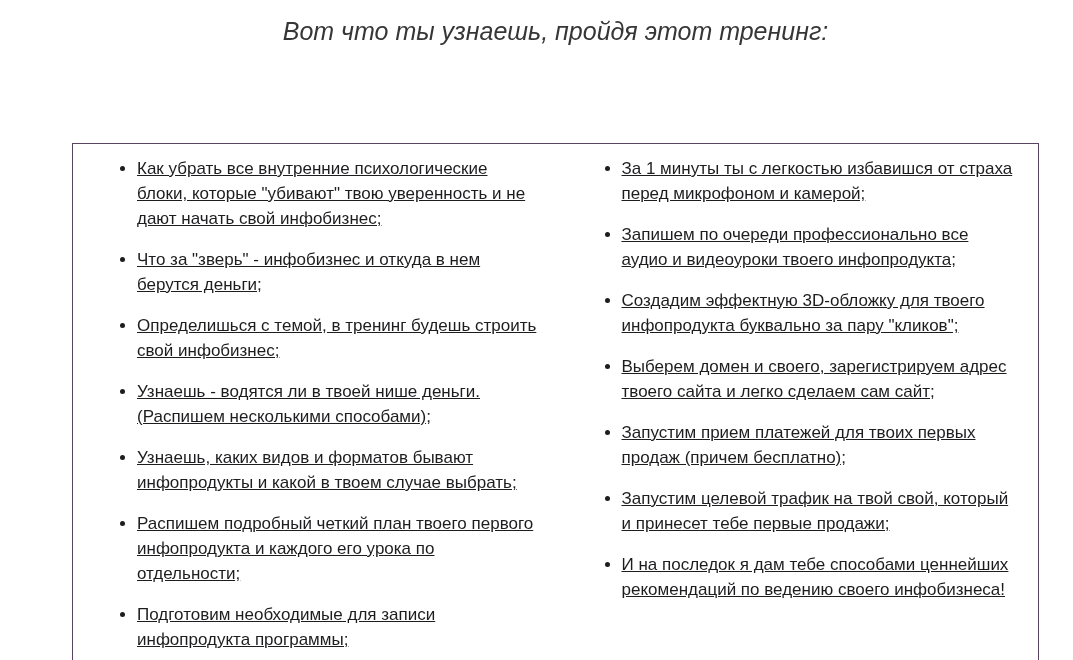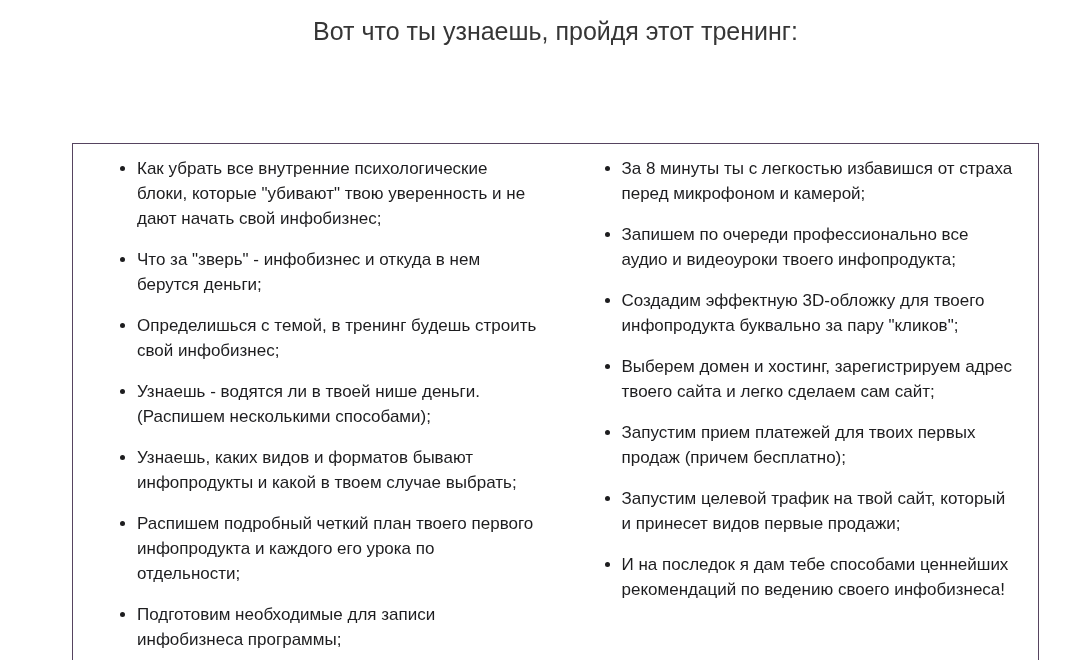--- a/index.html
+++ b/index.html
@@ -21,20 +21,21 @@
     margin-left: 72px;
     width: 967px;
   }
   .title {
     margin: 14px 0 0 0;
     font-size: 25px;
     font-weight: 400;
     line-height: 34px;
     text-align: center;
     color: var(--title);
+    font-style: italic;
   }
   .benefits-box {
     margin-top: 95px;
     border: 1px solid var(--border);
     background: var(--bg);
     height: 580px; 
     padding: 12px 24px 0 24px;
     display: flex;
     align-items: flex-start;
   }
@@ -48,40 +49,41 @@
   ul.benefits-col.left {
     width: 50%;
     padding: 0 14px 0 40px;
   }
   ul.benefits-col.right {
     width: 50%;
     padding: 0 0 0 66px;
   }
   ul.benefits-col li {
     margin: 0 0 16px 0;
+    text-decoration: underline;
   }
 </style>
 </head>
 <body>
 
 <div class="page">
   <h1 class="title">Вот что ты узнаешь, пройдя этот тренинг:</h1>
   <section class="benefits-box">
     <ul class="benefits-col left">
         <li>Как убрать все внутренние психологические блоки, которые "убивают" твою уверенность и не дают начать свой инфобизнес;</li>
         <li>Что за "зверь" - инфобизнес и откуда в нем берутся деньги;</li>
         <li>Определишься с темой, в тренинг будешь строить свой инфобизнес;</li>
         <li>Узнаешь - водятся ли в твоей нише деньги. (Распишем несколькими способами);</li>
         <li>Узнаешь, каких видов и форматов бывают инфопродукты и какой в твоем случае выбрать;</li>
         <li>Распишем подробный четкий план твоего первого инфопродукта и каждого его урока по отдельности;</li>
-        <li>Подготовим необходимые для записи инфобизнеса программы;</li>
+        <li>Подготовим необходимые для записи инфопродукта программы;</li>
       </ul>
     <ul class="benefits-col right">
-        <li>За 8 минуты ты с легкостью избавишся от страха перед микрофоном и камерой;</li>
+        <li>За 1 минуты ты с легкостью избавишся от страха перед микрофоном и камерой;</li>
         <li>Запишем по очереди профессионально все аудио и видеоуроки твоего инфопродукта;</li>
         <li>Создадим эффектную 3D-обложку для твоего инфопродукта буквально за пару "кликов";</li>
-        <li>Выберем домен и хостинг, зарегистрируем адрес твоего сайта и легко сделаем сам сайт;</li>
+        <li>Выберем домен и своего, зарегистрируем адрес твоего сайта и легко сделаем сам сайт;</li>
         <li>Запустим прием платежей для твоих первых продаж (причем бесплатно);</li>
-        <li>Запустим целевой трафик на твой сайт, который и принесет видов первые продажи;</li>
+        <li>Запустим целевой трафик на твой свой, который и принесет тебе первые продажи;</li>
         <li>И на последок я дам тебе способами ценнейших рекомендаций по ведению своего инфобизнеса!</li>
       </ul>
   </section>
 </div>
 
 </body></html>

